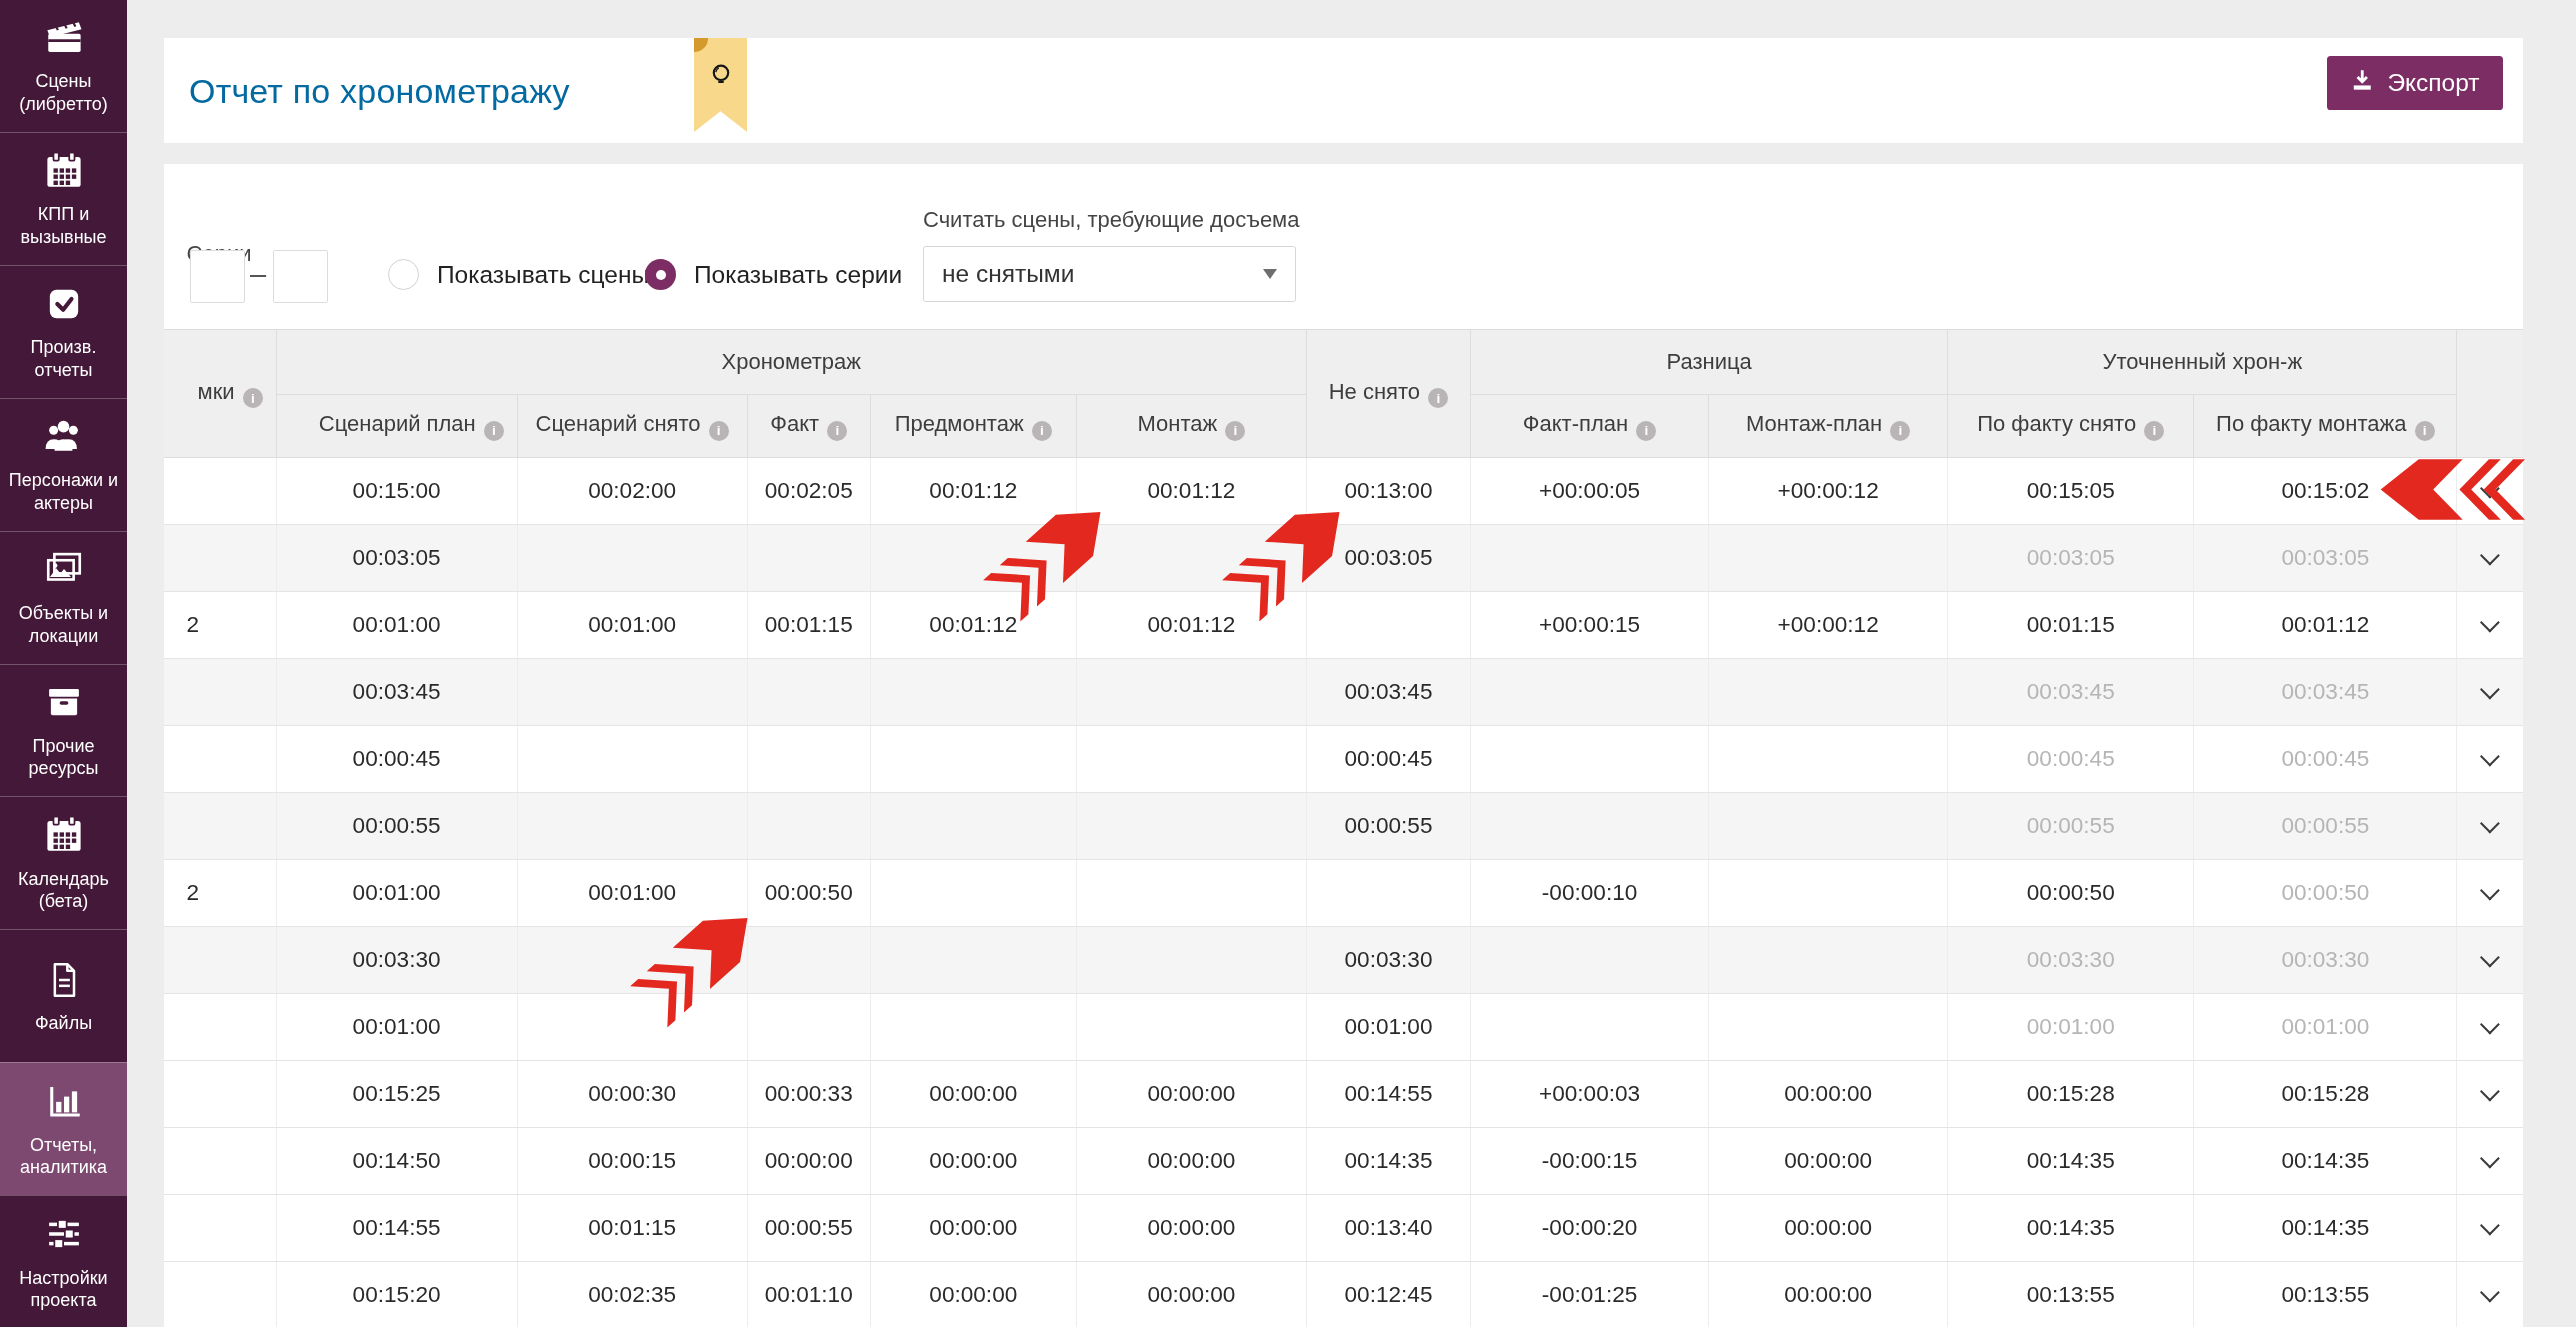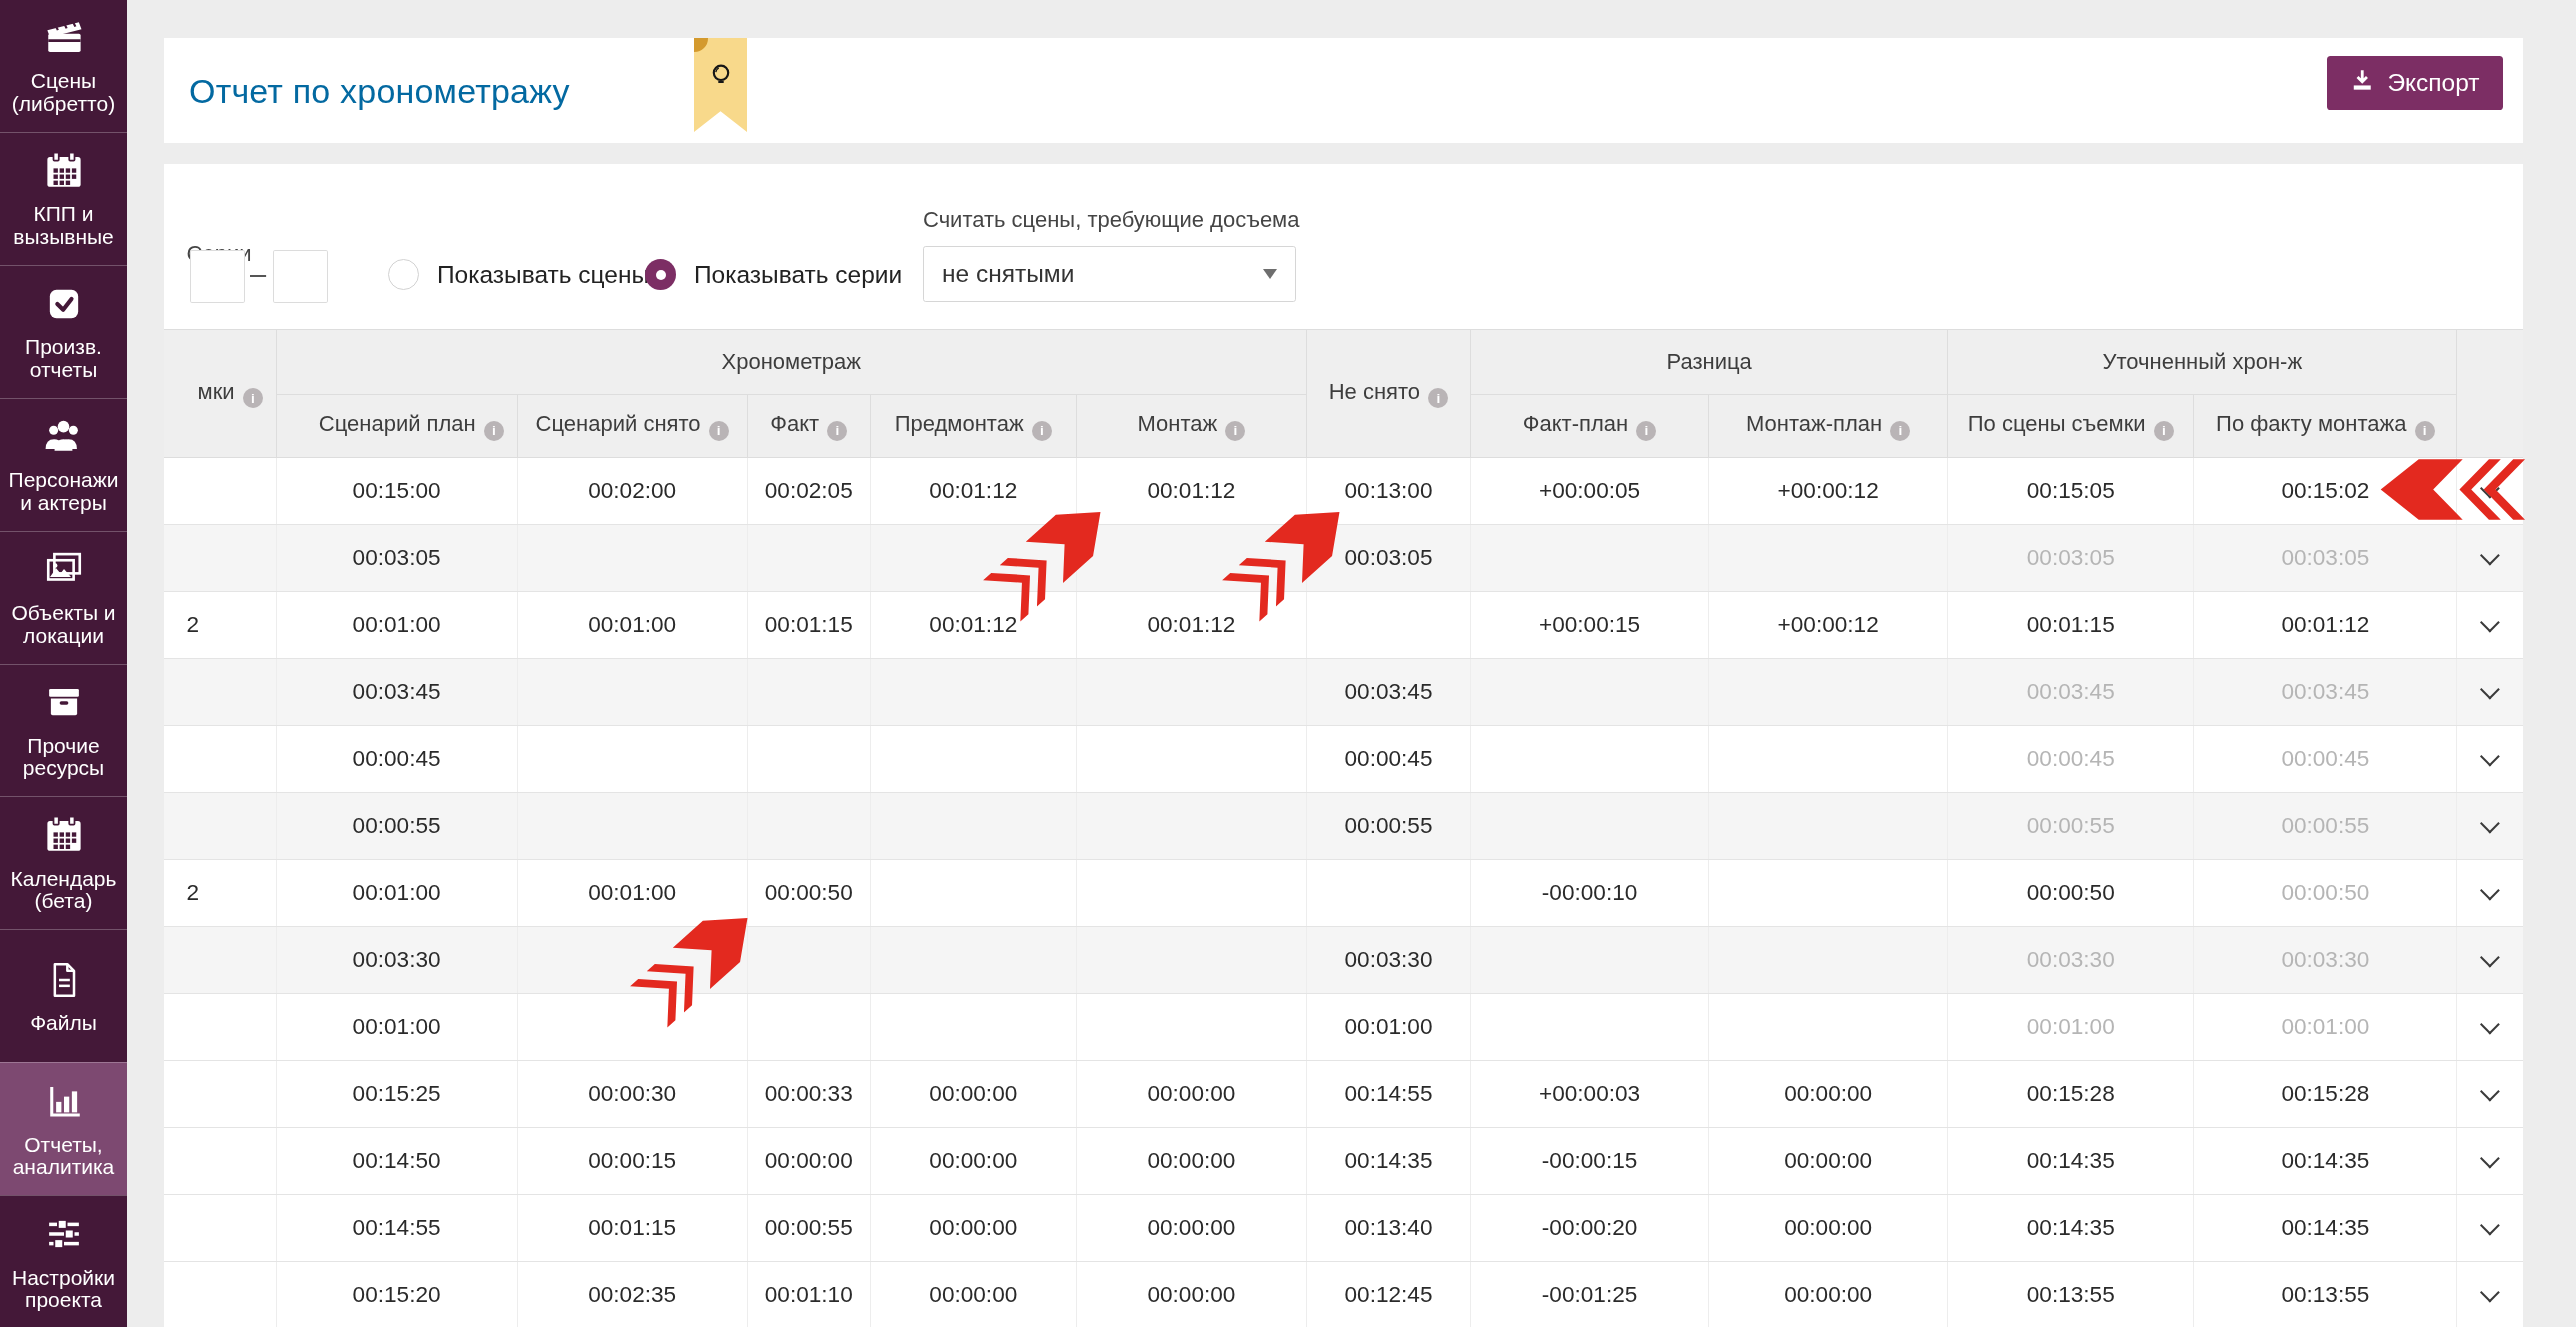--- a/index.html
+++ b/index.html
@@ -2,21 +2,21 @@
 <html style="font-size:14.5px"><head>
 <meta charset="utf-8">
 <style>
   html,body{margin:0;padding:0;}
   body{width:2576px;height:1328px;overflow:hidden;font-family:"Liberation Sans",sans-serif;background:#ededed;position:relative;}
   .page{position:absolute;inset:0;background:#ededed;}
 
   
   .sidebar{position:absolute;left:0;top:0;width:127px;height:1328px;background:#441838;display:flex;flex-direction:column;z-index:10;}
   .sb-item{flex:1;display:flex;flex-direction:column;align-items:center;justify-content:center;gap:11px;
-           color:#fff;font-size:21px;line-height:22.6px;text-align:center;padding:0 2.7px;cursor:pointer;
+           color:#fff;font-size:18px;line-height:22.6px;text-align:center;padding:0 2.7px;cursor:pointer;
            border-top:0.9px solid rgba(255,255,255,.25);box-sizing:border-box;}
   .sb-item:first-child{border-top:none;}
   .sb-item.active{background:#7d4971;}
   .sb-icon{height:43px;display:flex;align-items:center;justify-content:center;}
 
   
   .title-card{position:absolute;left:164px;top:38px;width:2359px;height:105px;background:#fff;}
   .title-card h1{position:absolute;left:25px;top:50%;transform:translateY(-50%);margin:0;font-size:34px;font-weight:400;color:#0369a1;letter-spacing:0.2px;}
   .bookmark{position:absolute;left:530px;top:0;width:53px;height:94px;background:#f8d98b;
             clip-path:polygon(0 0,100% 0,100% 100%,50% 78%,0 100%);cursor:pointer;}
@@ -287,21 +287,21 @@
               <th rowspan="2"></th>
             </tr>
             <tr class="sub">
               <th><span>Сценарий план</span><span class="info">i</span></th>
               <th><span>Сценарий снято</span><span class="info">i</span></th>
               <th><span>Факт</span><span class="info">i</span></th>
               <th><span>Предмонтаж</span><span class="info">i</span></th>
               <th><span>Монтаж</span><span class="info">i</span></th>
               <th><span>Факт-план</span><span class="info">i</span></th>
               <th><span>Монтаж-план</span><span class="info">i</span></th>
-              <th><span>По сцены съемки</span><span class="info">i</span></th>
+              <th><span>По факту снято</span><span class="info">i</span></th>
               <th><span>По факту монтажа</span><span class="info">i</span></th>
             </tr>
           </thead>
           <tbody>
             <tr class="">
               <td></td>
               <td class="">00:15:00</td>
               <td class="">00:02:00</td>
               <td class="">00:02:05</td>
               <td class="">00:01:12</td>

